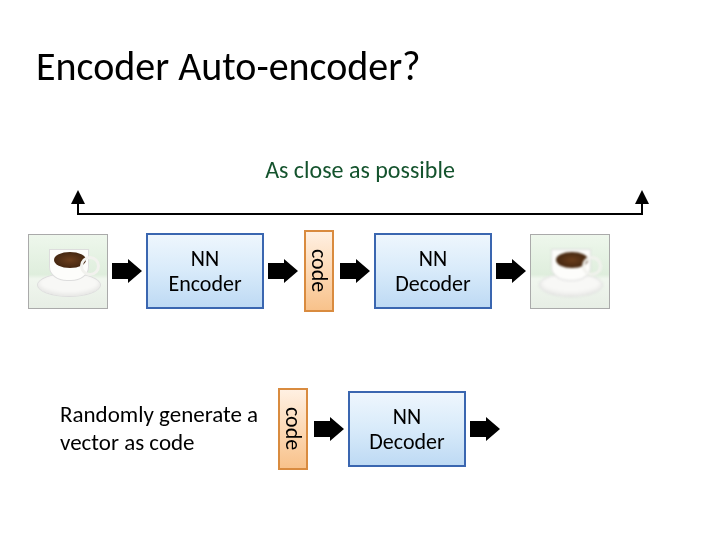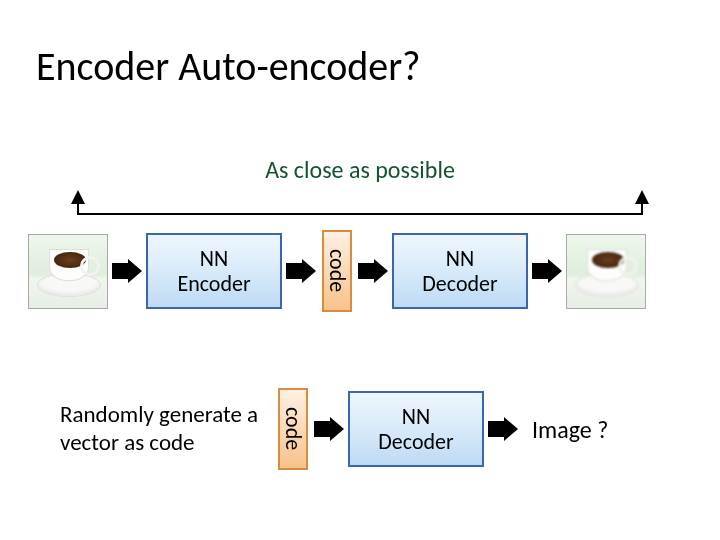--- a/index.html
+++ b/index.html
@@ -77,21 +77,21 @@
   .img-box.blur .cup { filter: blur(1.2px); }
 
   .arrow {
     width: 34px; height: 28px;
     display: flex; align-items: center; justify-content: center;
     margin: 0 2px;
   }
   .arrow svg { display: block; }
 
   .nn-box {
-    width: 136px;
+    width: 118px;
     height: 76px;
     border: 2px solid #3a66b0;
     background: linear-gradient(180deg, #eef6fd 0%, #d9ebfa 48%, #bedaf4 100%);
     display: flex;
     align-items: center;
     justify-content: center;
     text-align: center;
     font-size: 22px;
     line-height: 1.15;
     color: #000;
@@ -199,14 +199,13 @@
   </div>
   <div class="nn-box">
     <span style="white-space:pre-line">NN
 Decoder</span>
   </div>
   <div class="arrow">
     <svg width="30" height="24">
         <polygon points="0,4 16,4 16,0 30,12 16,24 16,20 0,20" fill="#000"></polygon>
       </svg>
   </div>
-  <div class="q-label">Image ?</div>
 </div>
 
 </body></html>

